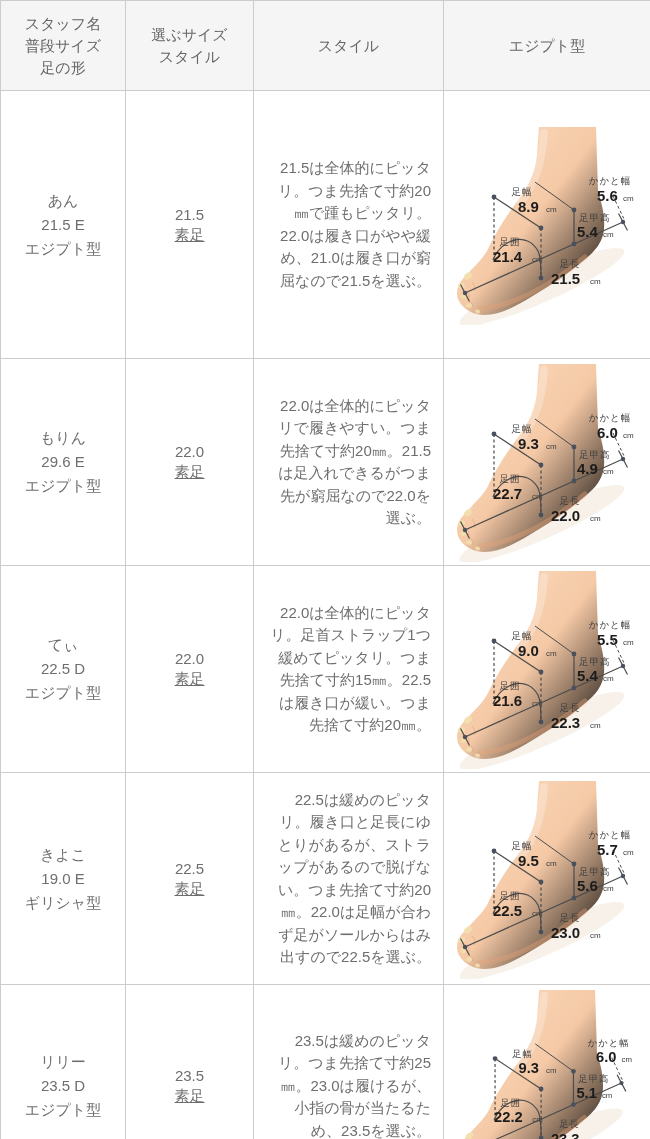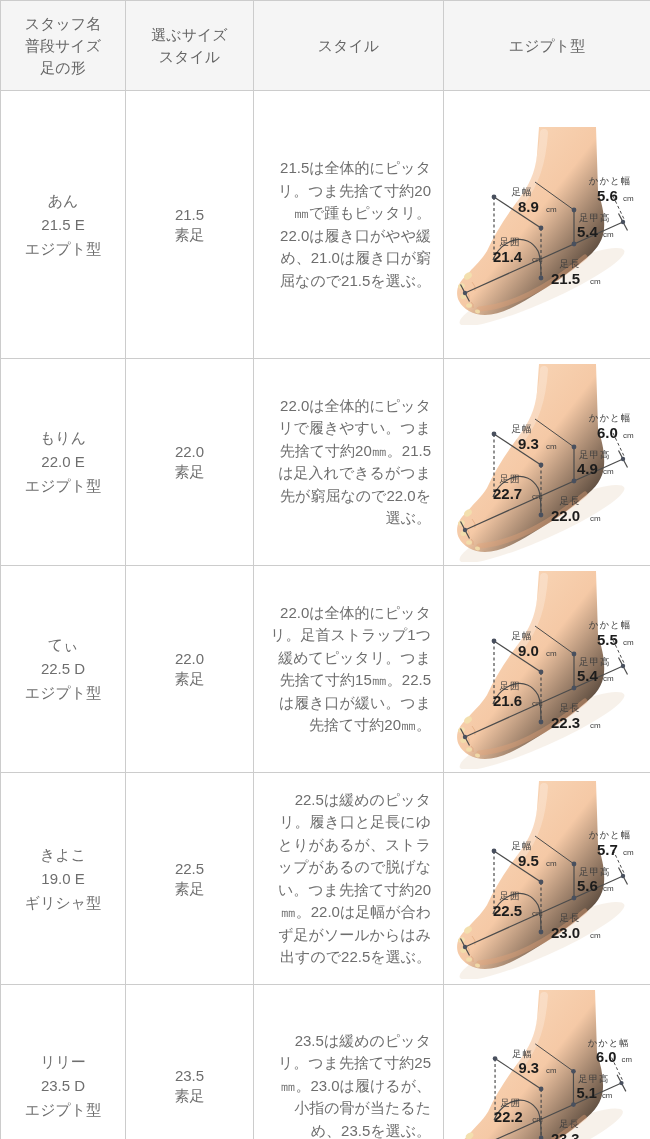--- a/index.html
+++ b/index.html
@@ -5,21 +5,21 @@
   html,body{margin:0;padding:0;background:#fff;}
   body{font-family:"Liberation Sans","DejaVu Sans",sans-serif;-webkit-font-smoothing:antialiased;}
   .wrap{width:650px;}
   table{width:650px;border-collapse:collapse;table-layout:fixed;}
   th,td{border:1px solid #ccc;box-sizing:border-box;vertical-align:middle;}
   th{background:#f5f5f5;color:#666;font-weight:normal;font-size:15px;line-height:22px;
      height:90px;text-align:center;white-space:pre-line;}
   td{color:#6e6e6e;font-size:15px;text-align:center;background:#fff;}
   .name-cell{line-height:24px;white-space:pre-line;}
   .size-val{line-height:20px;}
-  .size-style{line-height:20px;}
+  .size-style{line-height:20px;text-decoration:underline;}
   .comment-cell{text-align:right;padding:8px 12px;line-height:22.5px;}
   .foot-cell{padding:3px 0;}
   .foot-cell svg{display:block;margin:0 auto;}
   
   .lbl{font-size:9.5px;fill:#3d3d3d;letter-spacing:1px;}
   .val{font-size:15px;font-weight:bold;fill:#1c1c1c;}
   .unit{font-size:8px;fill:#3d3d3d;}
   .defs-holder{position:absolute;width:0;height:0;overflow:hidden;}
 </style>
 </head>
@@ -126,21 +126,21 @@
           <text class="unit" x="85" y="137">cm</text>
           <text class="lbl" x="123" y="142" text-anchor="middle">足長</text>
           <text class="val" x="104" y="159">21.5</text>
           <text class="unit" x="143" y="159">cm</text>
         </svg>
       </td>
     </tr>
 
     <tr>
       <td class="name-cell" style="height:205px">もりん
-22.0 E
+29.6 E
 エジプト型</td>
       <td>
         <div class="size-val">22.0</div>
         <div class="size-style">素足</div>
       </td>
       <td class="comment-cell">22.0は全体的にピッタリで履きやすい。つま先捨て寸約20㎜。21.5は足入れできるがつま先が窮屈なので22.0を選ぶ。</td>
       <td class="foot-cell">
         <svg width="200" height="200" viewBox="0 0 200 200">
           <use href="#foot-art"></use>
           <text class="lbl" x="75" y="70" text-anchor="middle">足幅</text>

